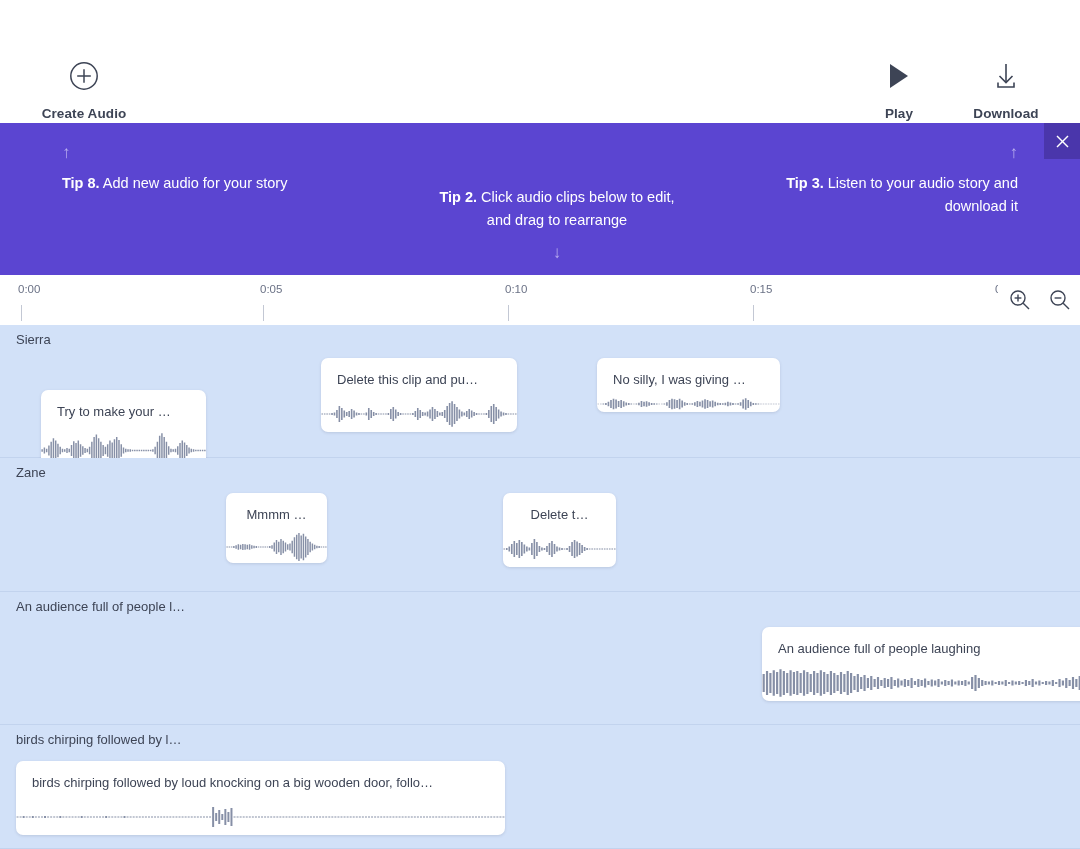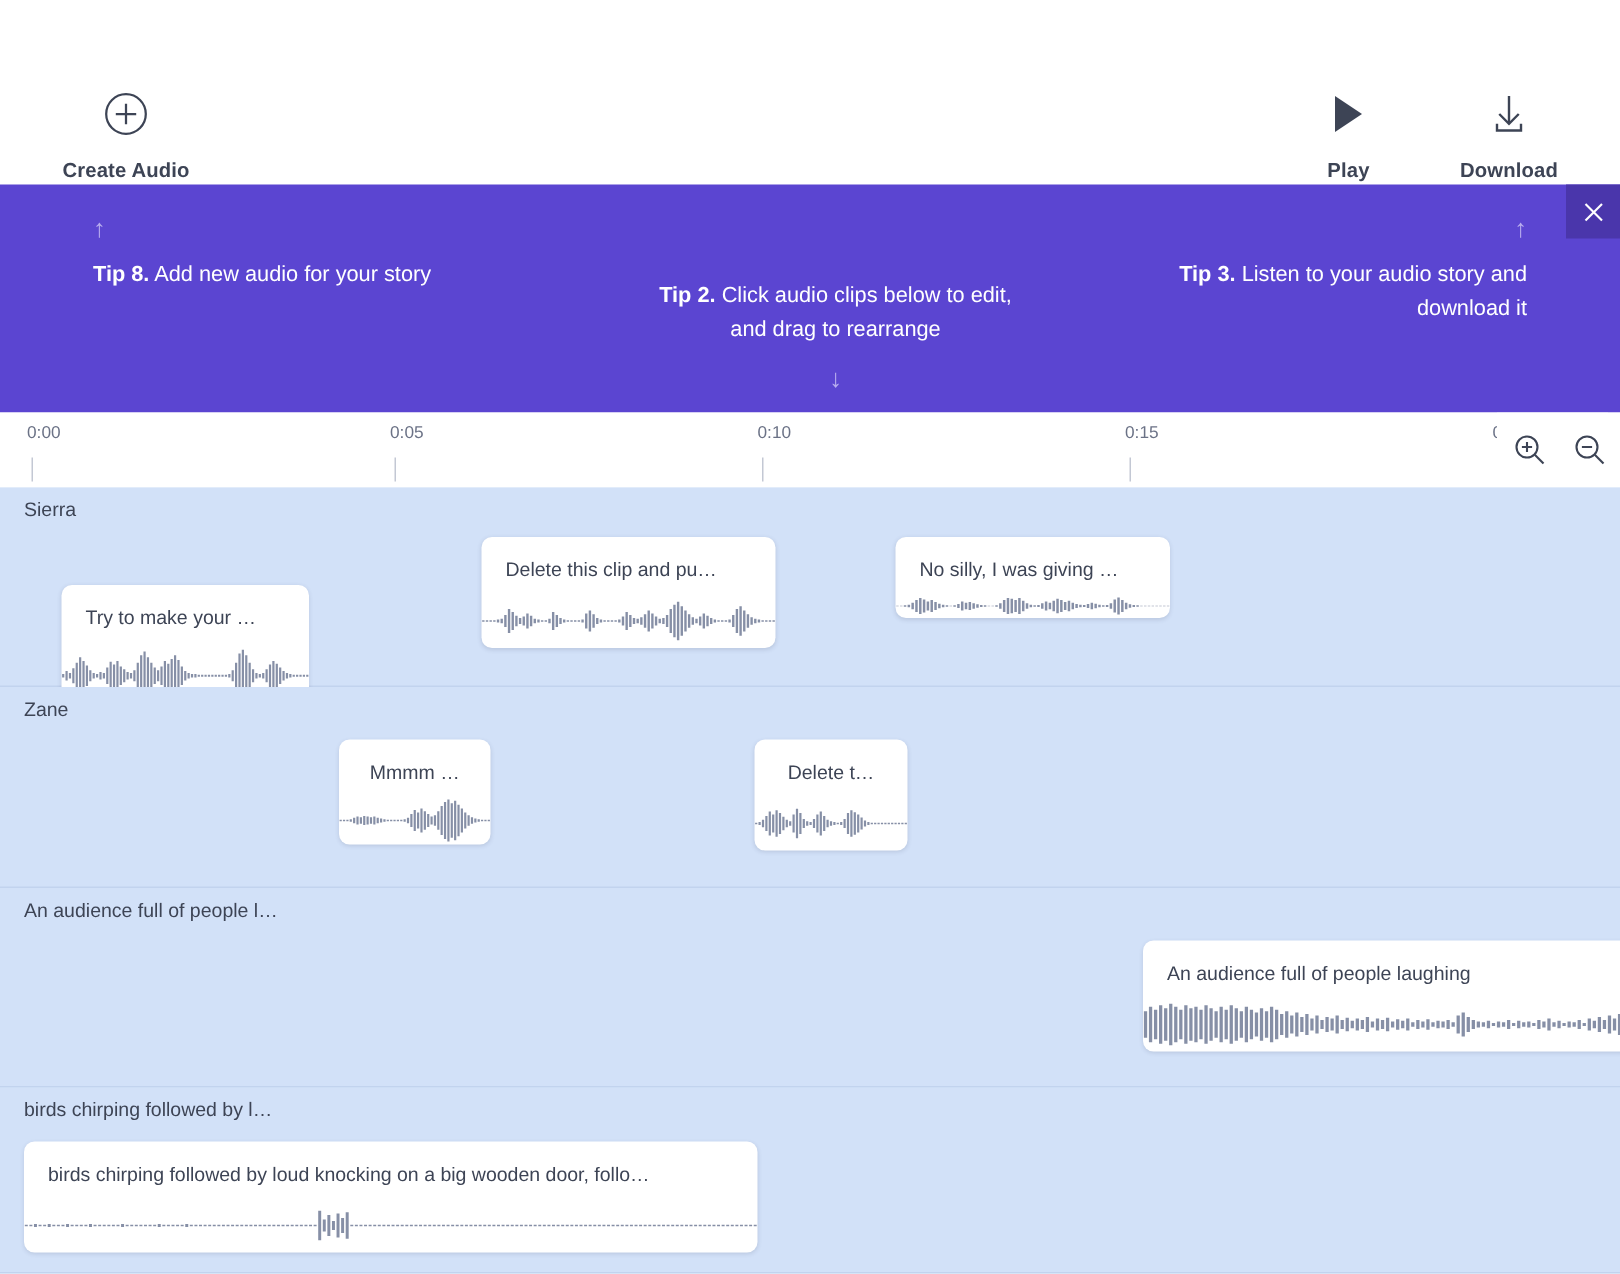--- a/index.html
+++ b/index.html
@@ -522,21 +522,21 @@
             <line x1="77" x2="77" y1="15.6" y2="24.4" stroke="#868fa6" stroke-width="1.3"></line>
             <line x1="79" x2="79" y1="17.25" y2="22.75" stroke="#868fa6" stroke-width="1.3"></line>
             <line x1="81" x2="81" y1="18.35" y2="21.65" stroke="#868fa6" stroke-width="1.3"></line>
             <line x1="83" x2="83" y1="18.9" y2="21.1" stroke="#868fa6" stroke-width="1.3"></line>
             <line x1="85" x2="85" y1="19.4" y2="20.6" stroke="#868fa6" stroke-width="1.3"></line>
             <line x1="87" x2="87" y1="19.4" y2="20.6" stroke="#868fa6" stroke-width="1.3"></line>
             <line x1="89" x2="89" y1="19.4" y2="20.6" stroke="#868fa6" stroke-width="1.3"></line>
           </svg>
         </div>
       </div>
-      <div class="clip" style="left: 503px; top: 35px; width: 102px; height: 74px;">
+      <div class="clip" style="left: 503px; top: 35px; width: 113px; height: 74px;">
         <div class="clip-title centered">Delete t…</div>
         <div class="clip-wave">
           <svg viewBox="0 0 90 40" preserveAspectRatio="none">
             <line x1="1" x2="1" y1="19.4" y2="20.6" stroke="#868fa6" stroke-width="1.3"></line>
             <line x1="3" x2="3" y1="18.9" y2="21.1" stroke="#868fa6" stroke-width="1.3"></line>
             <line x1="5" x2="5" y1="17.25" y2="22.75" stroke="#868fa6" stroke-width="1.3"></line>
             <line x1="7" x2="7" y1="14.5" y2="25.5" stroke="#868fa6" stroke-width="1.3"></line>
             <line x1="9" x2="9" y1="11.2" y2="28.8" stroke="#868fa6" stroke-width="1.3"></line>
             <line x1="11" x2="11" y1="13.399999999999999" y2="26.6" stroke="#868fa6" stroke-width="1.3"></line>
             <line x1="13" x2="13" y1="10.1" y2="29.9" stroke="#868fa6" stroke-width="1.3"></line>

